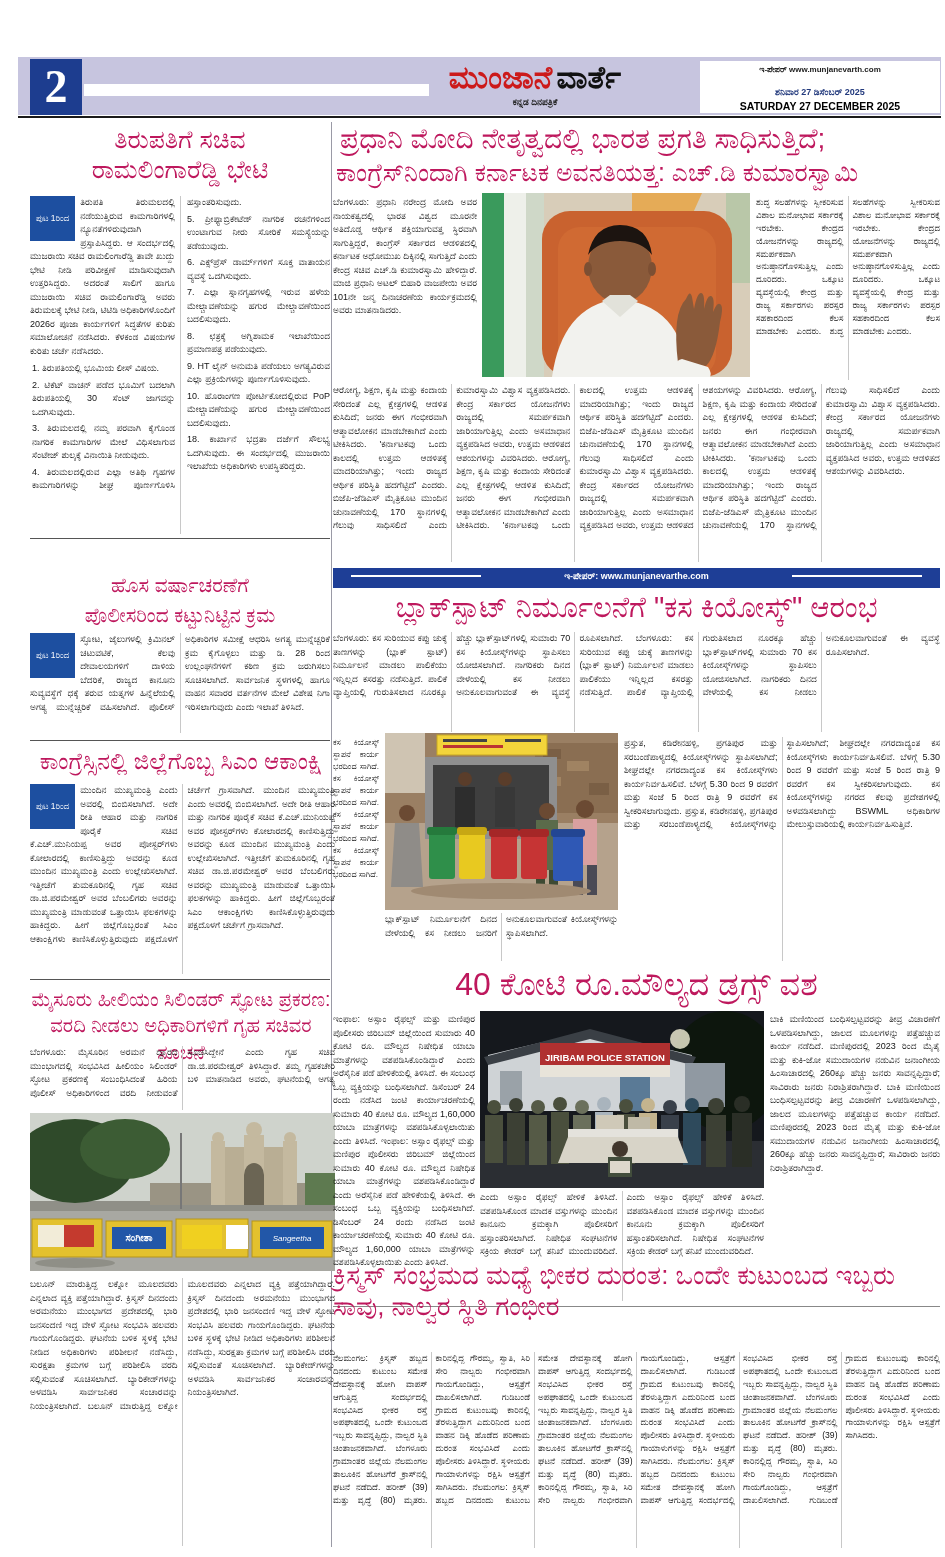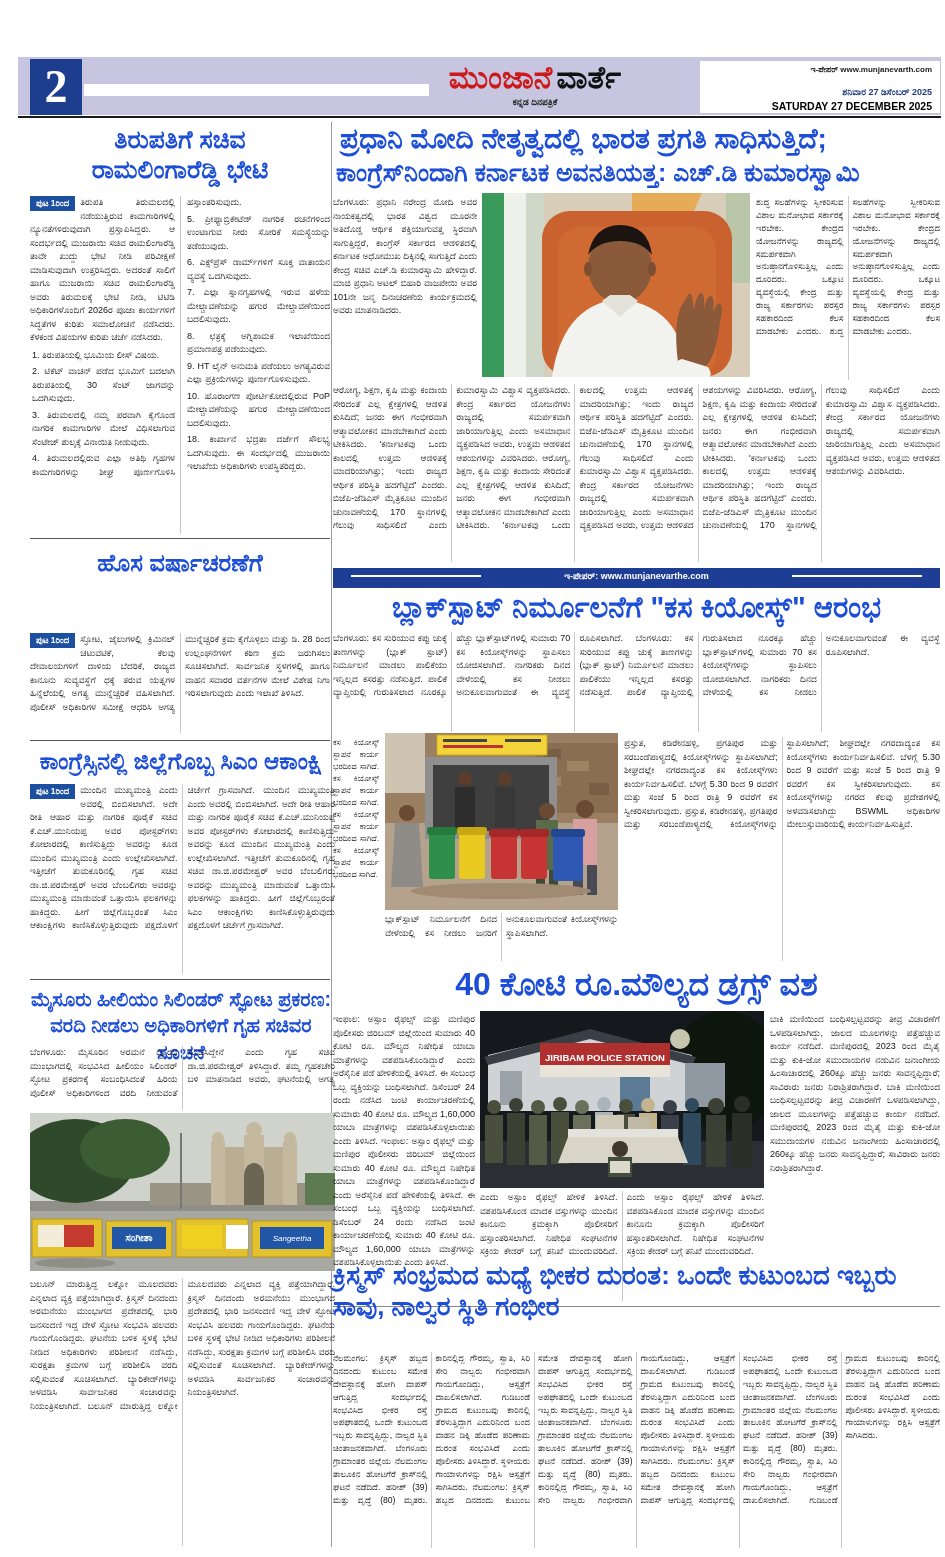--- a/index.html
+++ b/index.html
@@ -8,34 +8,34 @@
   .abs{position:absolute;}
   
   .band{background:#c7c5df;}
   .pgnum{background:#1d3d8f;color:#fff;font-family:"Liberation Serif",serif;
          font-weight:bold;font-size:46px;text-align:center;line-height:56px;}
   .whitestripe{background:#ffffff;}
   .masthead{text-align:center;line-height:1.05;}
   .masthead .m1{color:#cc1a1a;font-weight:bold;font-size:31px;}
   .masthead .m2{color:#111;font-weight:bold;font-size:31px;}
   .masthead .sub{font-size:9px;color:#222;margin-top:3px;font-weight:bold;}
-  .infobox{background:#ffffff;text-align:right;padding:4px 8px;box-sizing:border-box;}
+  .infobox{background:#ffffff;text-align:center;padding:4px 8px;box-sizing:border-box;}
   .infobox .l1{font-size:8px;font-weight:bold;color:#222;}
   .infobox .l2{font-size:9px;font-weight:bold;color:#233a7d;margin-top:12px;}
   .infobox .l3{font-size:10.5px;font-weight:bold;color:#000;margin-top:2px;}
   .blackrule{background:#1a1a1a;}
   
-  .hl{font-weight:bold;color:#1d4ed8;line-height:1.18;text-align:center;}
+  .hl{font-weight:normal;color:#be185d;line-height:1.18;text-align:center;}
   .body{font-size:9px;line-height:1.5;text-align:justify;color:#141414;overflow:hidden;}
   .cols2{column-count:2;column-gap:10px;column-rule:1px solid #c8c8c8;}
   .cols5{column-count:5;column-gap:9px;column-rule:1px solid #c8c8c8;}
   .cols6{column-count:6;column-gap:8px;column-rule:1px solid #c8c8c8;}
   .colsB2{column-count:2;column-gap:9px;column-rule:1px solid #c8c8c8;}
-  .byline{display:inline-block;background:#1d4fa0;color:#fff;font-size:8.5px;font-weight:bold;
-          padding:1px 6px;margin:0 5px 2px 0;float:left;}
+  .byline{display:inline-block;background:#1d4fa0;color:#fff;font-size:8.5px;font-weight:normal;
+          padding:16px 6px;margin:0 5px 2px 0;float:left;}
   .hr{background:#555;height:1px;}
   .vr{background:#9a9aa6;width:1px;}
   .bluebanner{background:#1e3e96;color:#fff;font-size:9px;font-weight:bold;
               text-align:center;line-height:16px;position:relative;}
   .bluebanner .wline{position:absolute;top:7px;height:2px;background:#fff;width:130px;}
   ol.tlist{margin:4px 0 0 0;padding-left:14px;}
   ol.tlist li{margin-bottom:3px;}
   svg{display:block;}
 </style>
 </head>
@@ -74,22 +74,23 @@
       <li>6. ಎಕ್ಸ್‌ಪ್ರೆಸ್ ಡಾರ್ಮ್‌ಗಳಿಗೆ ಸೂಕ್ತ ವಾತಾಯನ ವ್ಯವಸ್ಥೆ ಒದಗಿಸುವುದು.</li>
       <li>7. ಎಲ್ಲಾ ಸ್ನಾನಗೃಹಗಳಲ್ಲಿ ಇರುವ ಹಳೆಯ ಮೇಲ್ಚಾವಣೆಯನ್ನು ಹಗುರ ಮೇಲ್ಚಾವಣೆಯಿಂದ ಬದಲಿಸುವುದು.</li>
       <li>8. ಛತ್ರಕ್ಕೆ ಅಗ್ನಿಶಾಮಕ ಇಲಾಖೆಯಿಂದ ಪ್ರಮಾಣಪತ್ರ ಪಡೆಯುವುದು.</li>
       <li>9. HT ಲೈನ್ ಅನುಮತಿ ಪಡೆಯಲು ಅಗತ್ಯವಿರುವ ಎಲ್ಲಾ ಪ್ರಕ್ರಿಯೆಗಳನ್ನು ಪೂರ್ಣಗೊಳಿಸುವುದು.</li>
       <li>10. ಹೊರಾಂಗಣ ಪೋರ್ಟಿಕೋದಲ್ಲಿರುವ PoP ಮೇಲ್ಚಾವಣೆಯನ್ನು ಹಗುರ ಮೇಲ್ಚಾವಣೆಯಿಂದ ಬದಲಿಸುವುದು.</li>
       <li>18. ಕಾರ್ಖಾನೆ ಭದ್ರತಾ ದರ್ಜೆಗೆ ಸೌಲಭ್ಯ ಒದಗಿಸುವುದು. ಈ ಸಂದರ್ಭದಲ್ಲಿ ಮುಜರಾಯಿ ಇಲಾಖೆಯ ಅಧಿಕಾರಿಗಳು ಉಪಸ್ಥಿತರಿದ್ದರು.</li>
     </ol>
   </div>
   <div class="abs hr" style="left:30px;top:538px;width:300px;"></div>
 
-  <div class="abs hl" style="left:30px;top:545px;width:300px;font-size:24px;line-height:1.5;">
+  <div class="abs hl" style="left:30px;top:570px;width:300px;font-size:20px;line-height:1.5;">
     <div>ಹೊಸ ವರ್ಷಾಚರಣೆಗೆ</div>
+    <div>ಪೊಲೀಸರಿಂದ ಕಟ್ಟುನಿಟ್ಟಿನ ಕ್ರಮ</div>
   </div>
   <div class="abs body cols2" style="left:30px;top:633px;width:300px;height:100px;">
     <span class="byline">ಪುಟ 1ರಿಂದ</span>
     <span>ಸ್ಫೋಟ, ಜೈಲುಗಳಲ್ಲಿ ಕ್ರಿಮಿನಲ್ ಚಟುವಟಿಕೆ, ಕೆಲವು ದೇವಾಲಯಗಳಿಗೆ ದಾಳಿಯ ಬೆದರಿಕೆ, ರಾಜ್ಯದ ಕಾನೂನು ಸುವ್ಯವಸ್ಥೆಗೆ ಧಕ್ಕೆ ತರುವ ಯತ್ನಗಳ ಹಿನ್ನೆಲೆಯಲ್ಲಿ ಅಗತ್ಯ ಮುನ್ನೆಚ್ಚರಿಕೆ ವಹಿಸಲಾಗಿದೆ. ಪೊಲೀಸ್ ಅಧಿಕಾರಿಗಳ ಸಮೀಕ್ಷೆ ಆಧರಿಸಿ ಅಗತ್ಯ ಮುನ್ನೆಚ್ಚರಿಕೆ ಕ್ರಮ ಕೈಗೊಳ್ಳಲು ಮತ್ತು ಡಿ. 28 ರಿಂದ ಉಲ್ಲಂಘನೆಗಳಿಗೆ ಕಠಿಣ ಕ್ರಮ ಜರುಗಿಸಲು ಸೂಚಿಸಲಾಗಿದೆ. ಸಾರ್ವಜನಿಕ ಸ್ಥಳಗಳಲ್ಲಿ ಹಾಗೂ ವಾಹನ ಸವಾರರ ವರ್ತನೆಗಳ ಮೇಲೆ ವಿಶೇಷ ನಿಗಾ ಇರಿಸಲಾಗುವುದು ಎಂದು ಇಲಾಖೆ ತಿಳಿಸಿದೆ.</span>
   </div>
   <div class="abs hr" style="left:30px;top:740px;width:300px;"></div>
 
   <div class="abs hl" style="left:26px;top:748px;width:310px;font-size:23px;">ಕಾಂಗ್ರೆಸ್ಸಿನಲ್ಲಿ ಜಿಲ್ಲೆಗೊಬ್ಬ ಸಿಎಂ ಆಕಾಂಕ್ಷಿ</div>
   <div class="abs body cols2" style="left:30px;top:784px;width:305px;height:190px;">
     <span class="byline">ಪುಟ 1ರಿಂದ</span>

